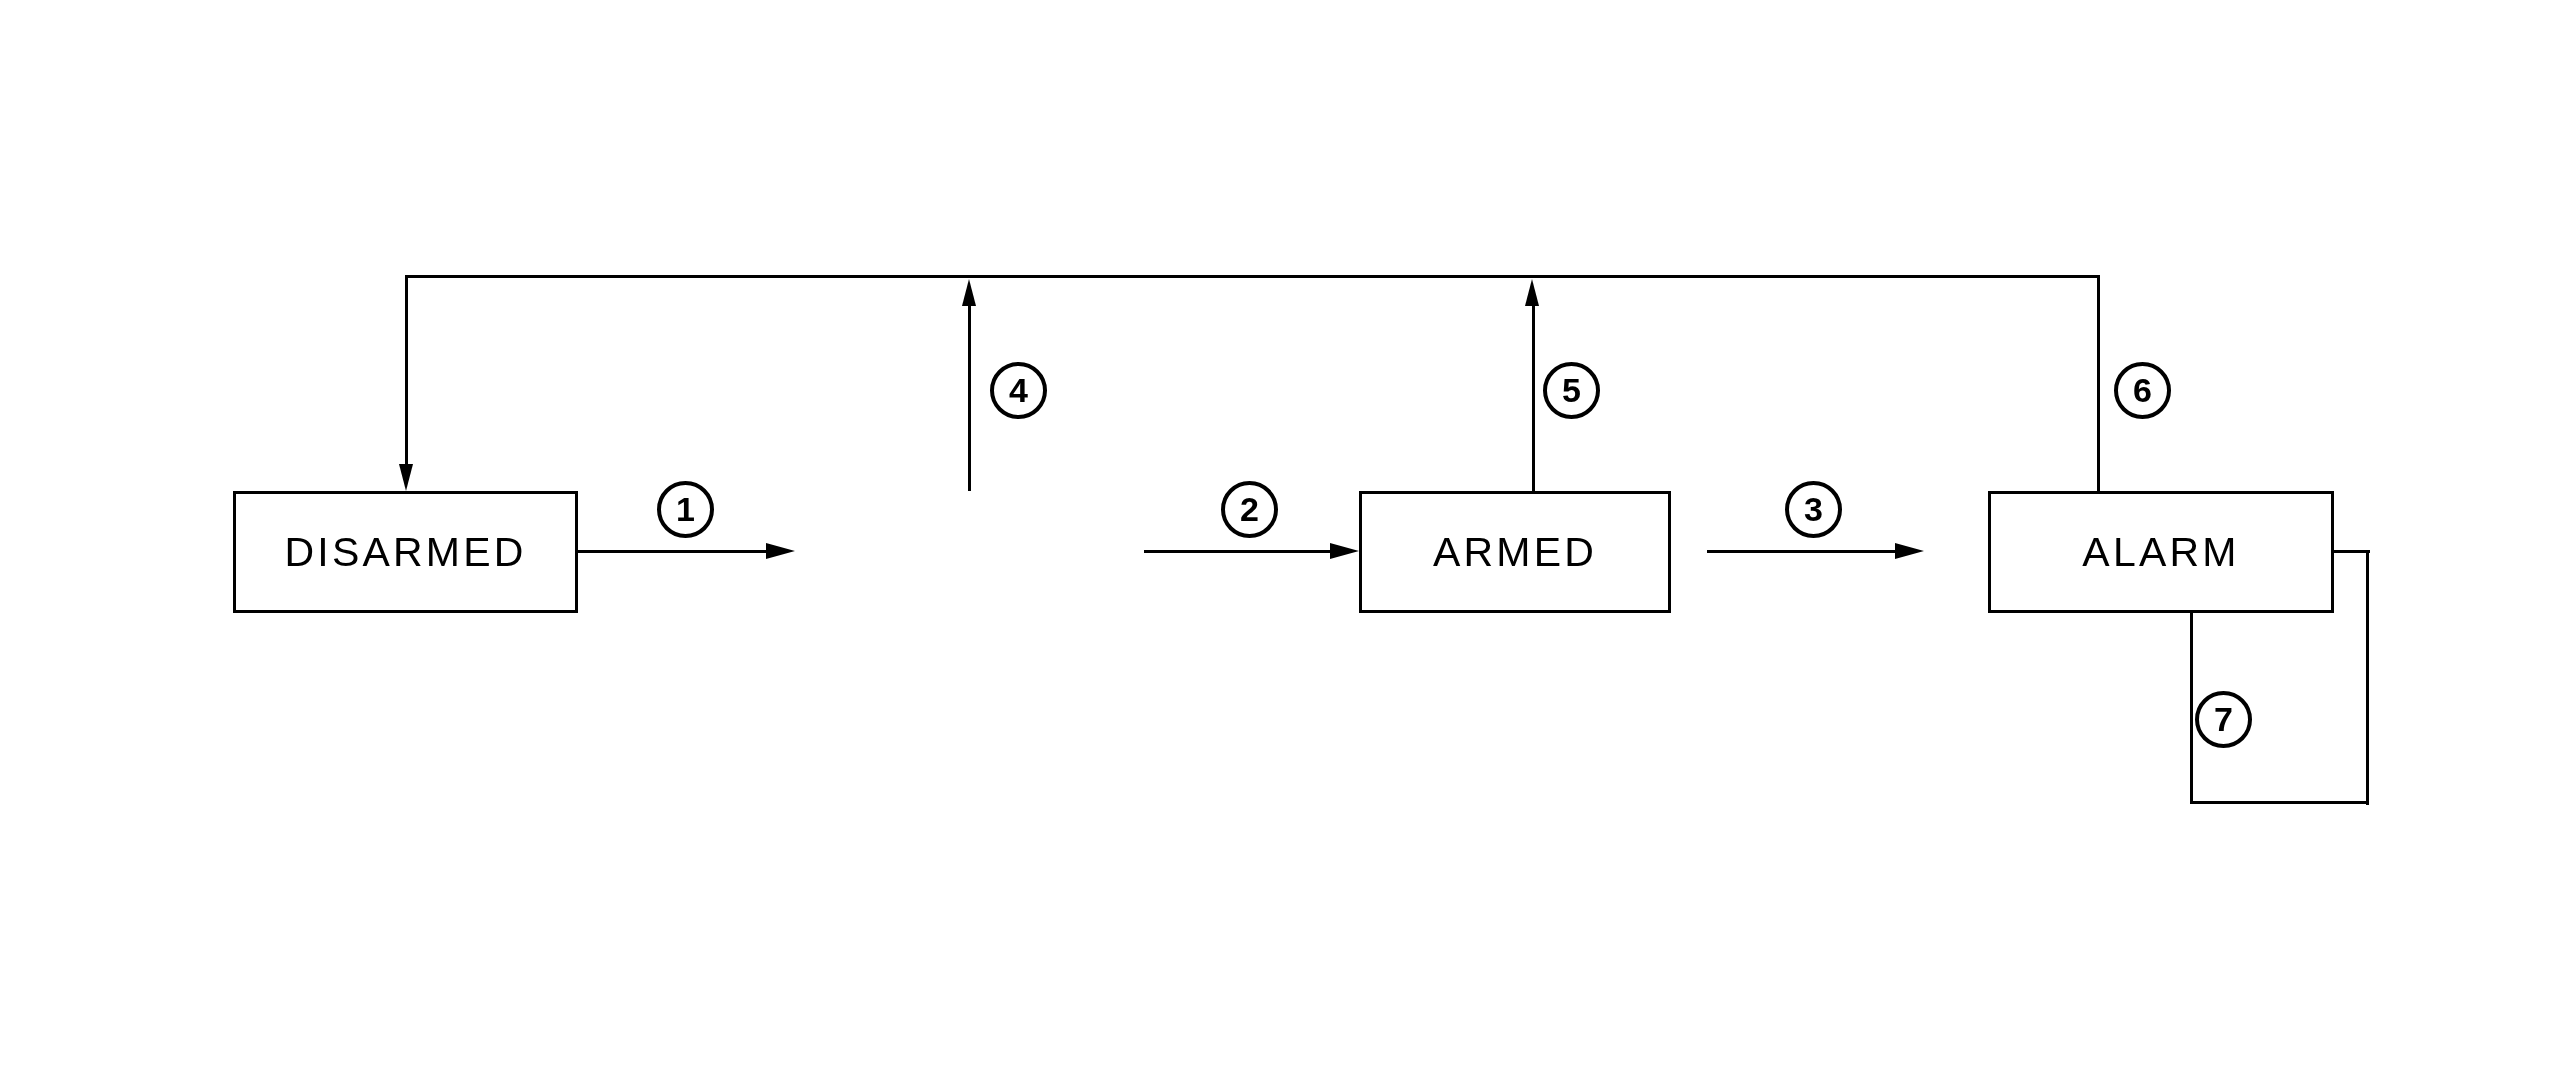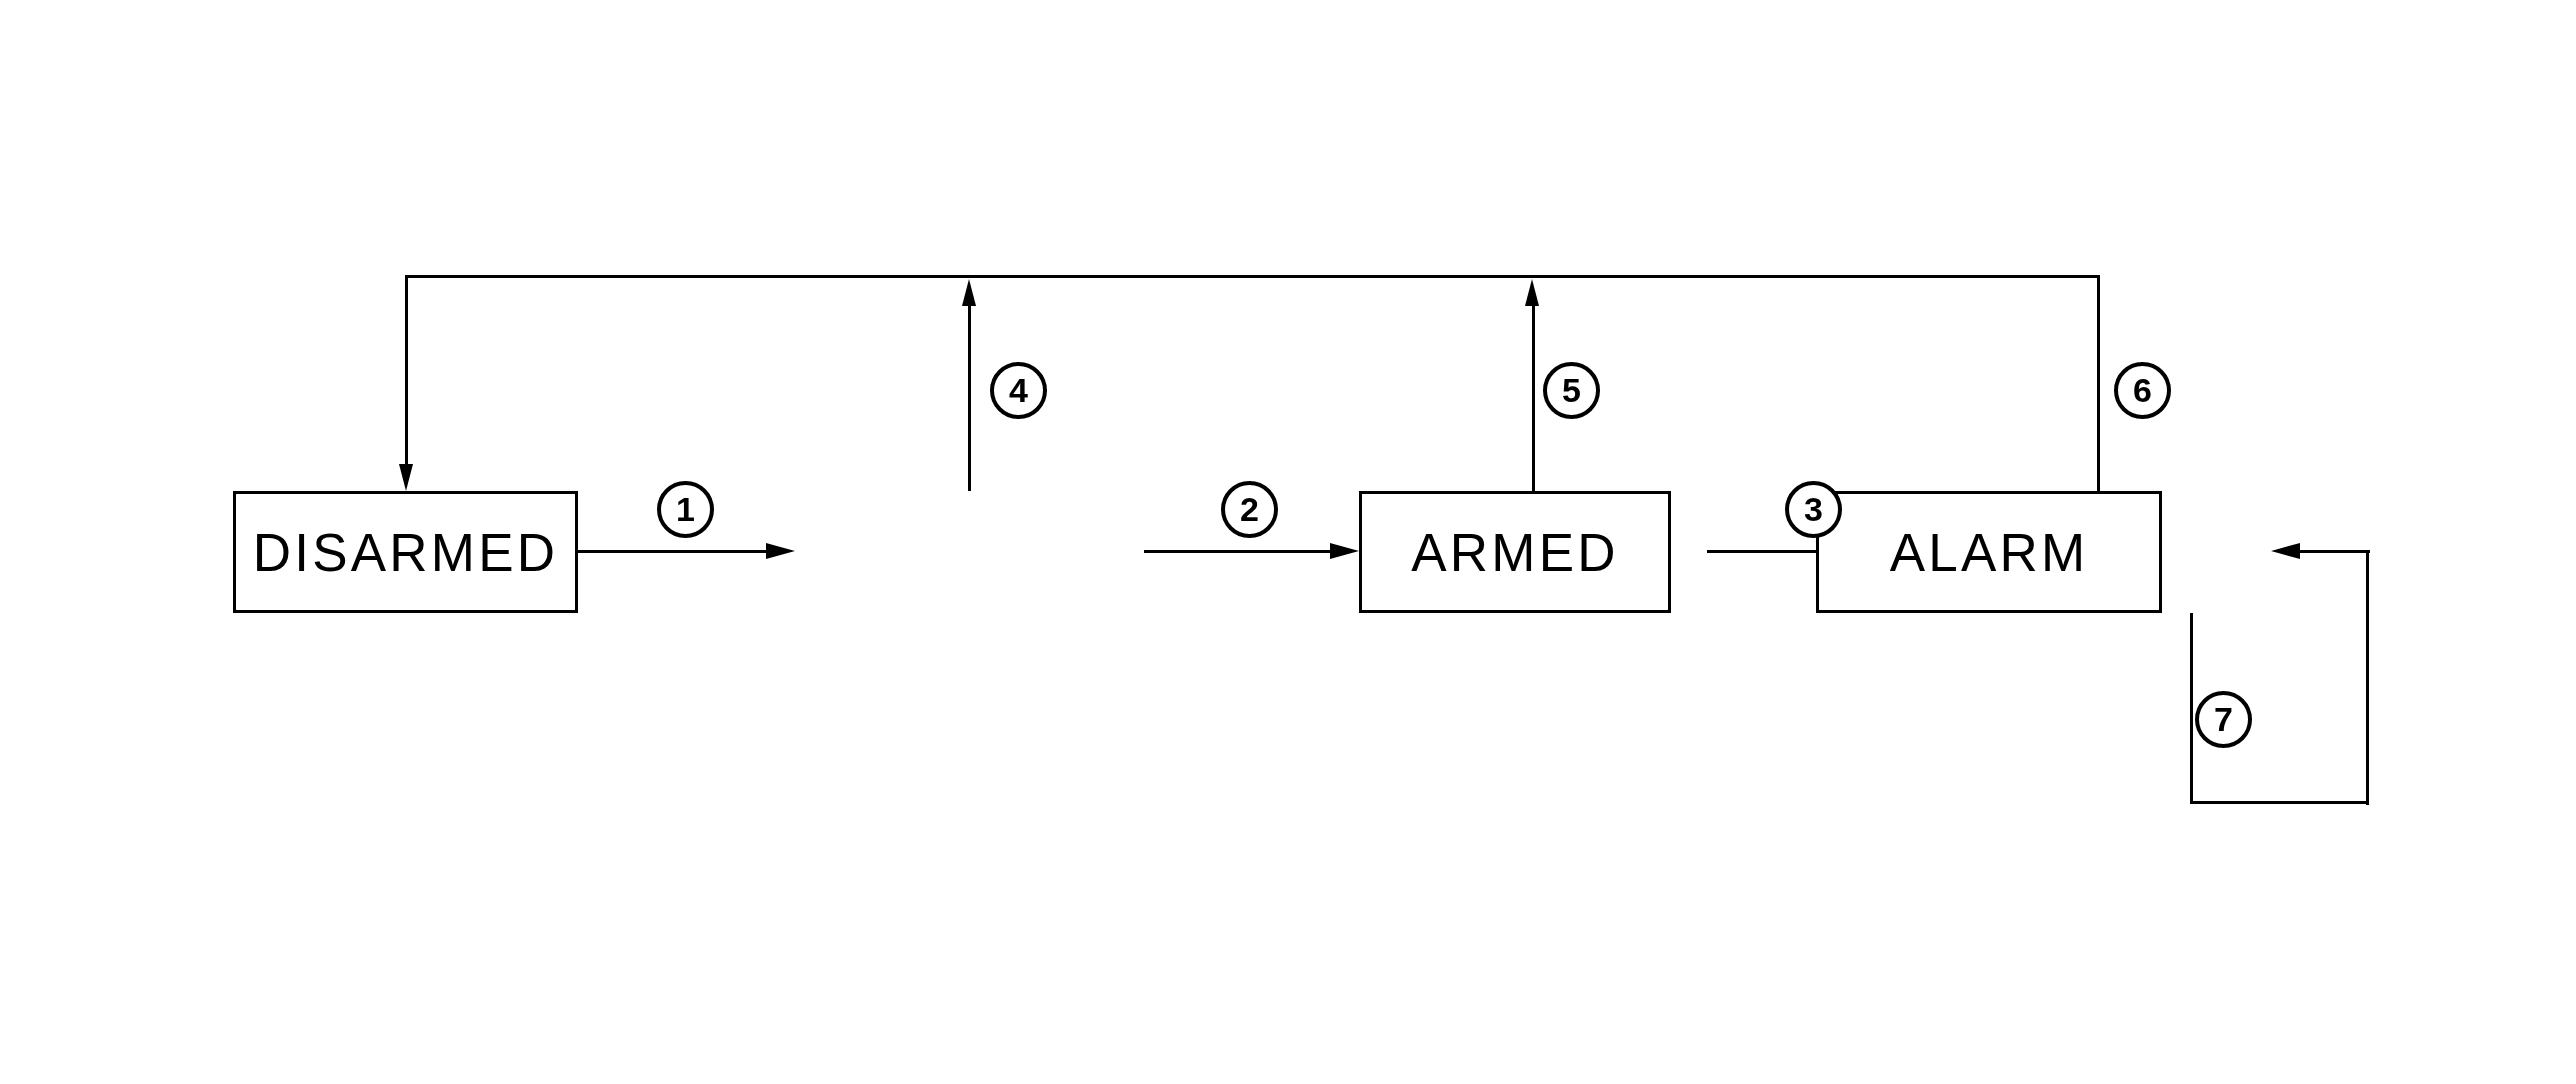--- a/index.html
+++ b/index.html
@@ -17,21 +17,21 @@
     top: 491px;
     height: 122px;
     box-sizing: border-box;
     border: 3.8px solid #000000;
     background: #ffffff;
     display: flex;
     align-items: center;
     justify-content: center;
   }
   .state-label {
-    font-size: 53px;
+    font-size: 41px;
     letter-spacing: 3.2px;
     color: #000000;
     white-space: nowrap;
   }
   .badge {
     position: absolute;
     width: 57px;
     height: 57px;
     box-sizing: border-box;
     border: 4.5px solid #000000;
@@ -81,21 +81,21 @@
   <div class="line" style="left:2366px; top:550px;  width:3.2px;   height:255px;"></div>
   <div class="line" style="left:2299px; top:550px;  width:71px; height:3.2px;"></div>
   <div class="arr arr-left" style="left:2271px; top:543px;"></div>
 
   <div class="state-box" style="left:233px; width:345px;">
     <span class="state-label">DISARMED</span>
   </div>
   <div class="state-box" style="left:1359px; width:312px;">
     <span class="state-label">ARMED</span>
   </div>
-  <div class="state-box" style="left:1816px; width:346px;">
+  <div class="state-box" style="left:1988px; width:346px;">
     <span class="state-label">ALARM</span>
   </div>
 
   <div class="badge" style="left:657px; top:481px;">1</div>
   <div class="badge" style="left:1221px; top:481px;">2</div>
   <div class="badge" style="left:1785px; top:481px;">3</div>
   <div class="badge" style="left:990px; top:362px;">4</div>
   <div class="badge" style="left:1543px; top:362px;">5</div>
   <div class="badge" style="left:2114px; top:362px;">6</div>
   <div class="badge" style="left:2195px; top:691px;">7</div>

